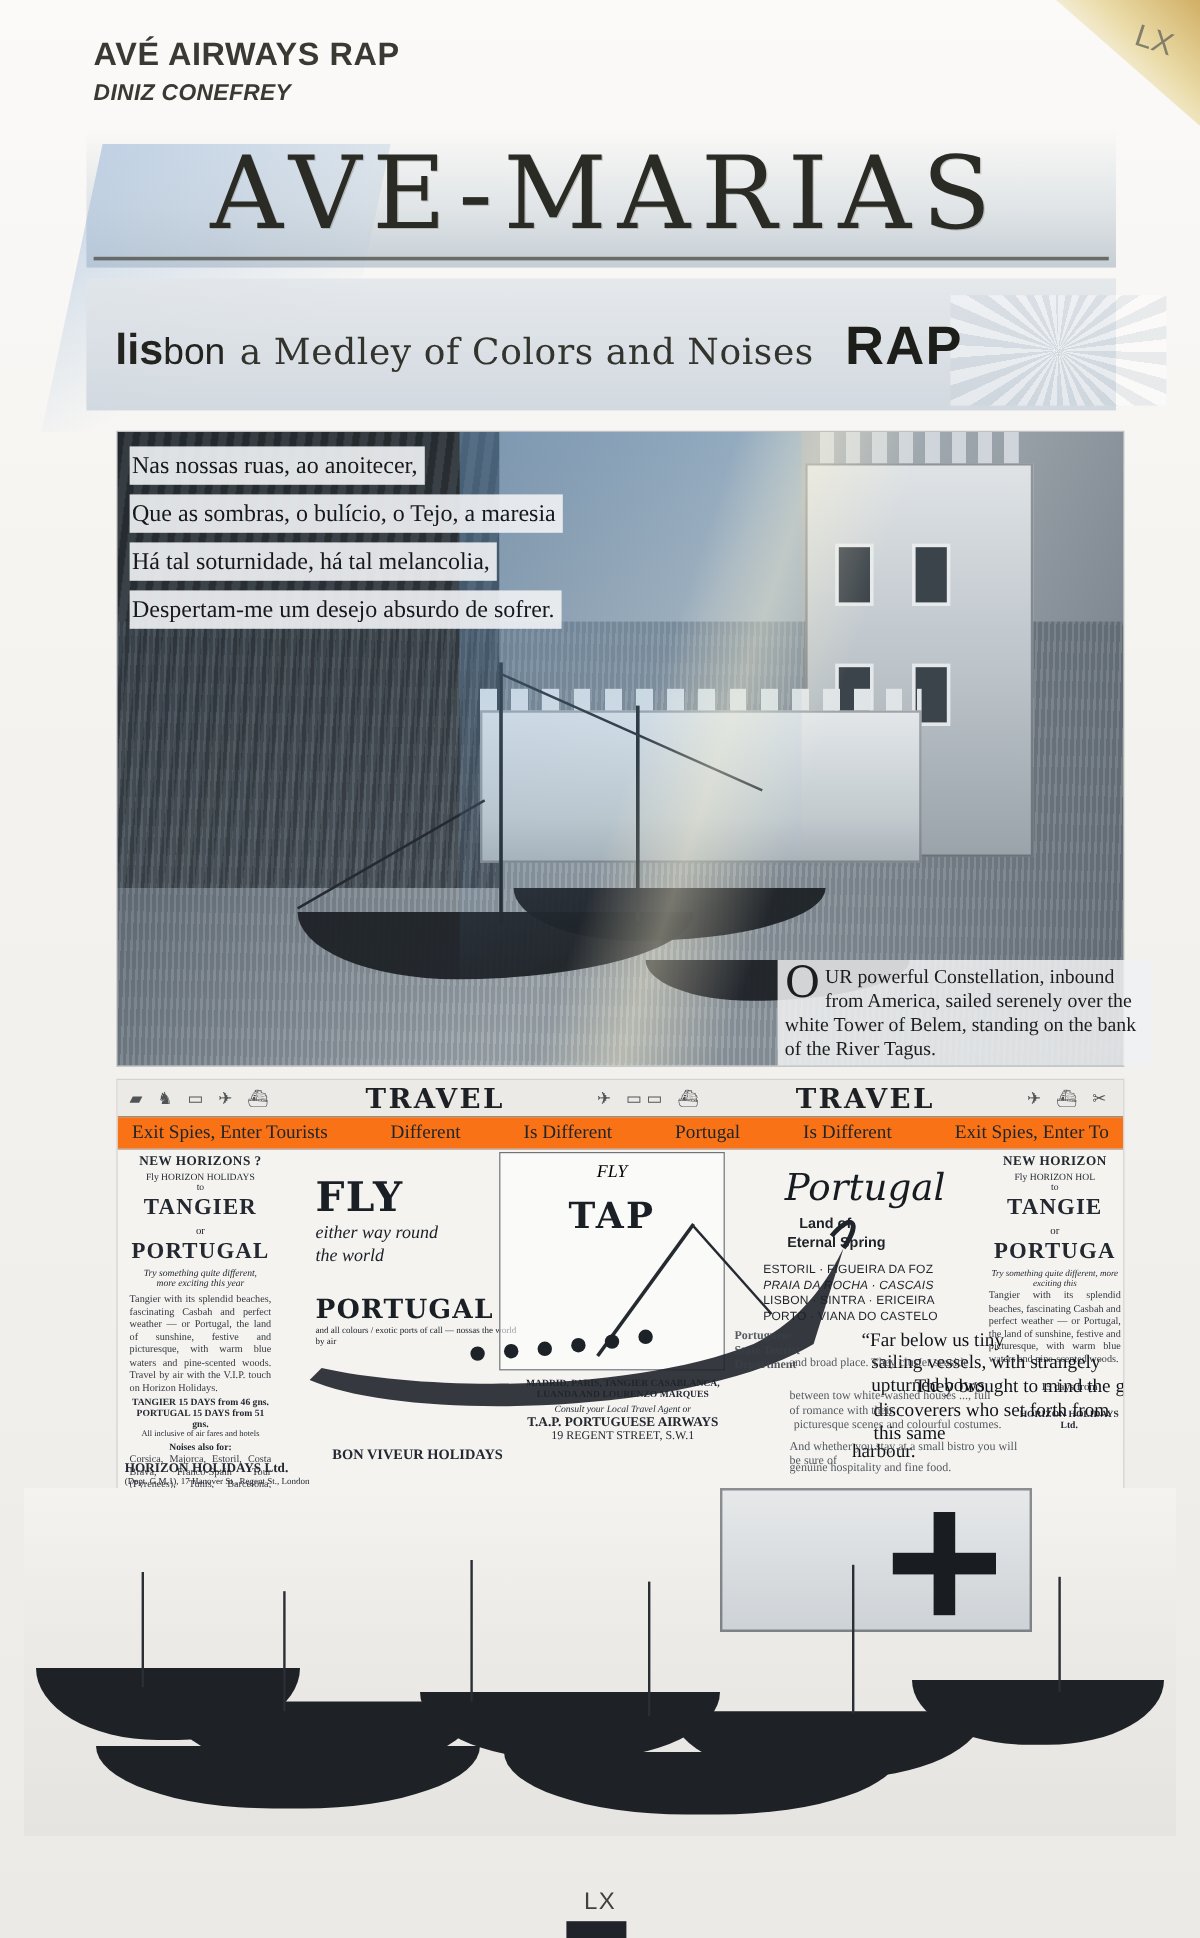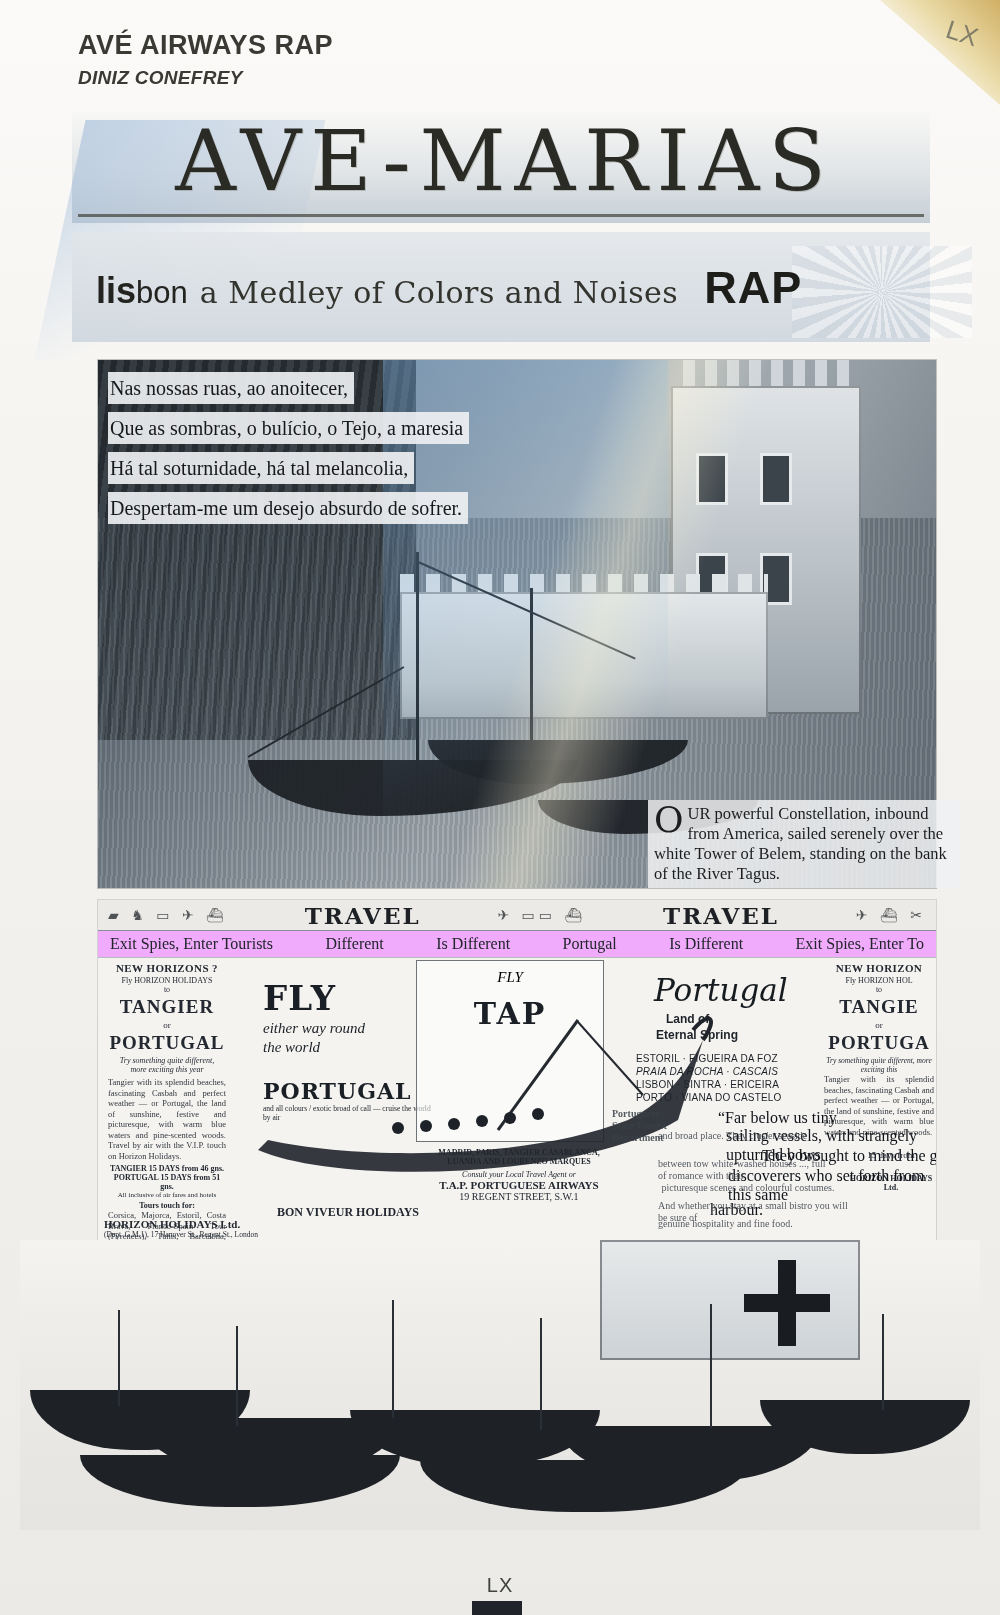--- a/index.html
+++ b/index.html
@@ -352,21 +352,21 @@
     left: 0; right: 0; top: 31px;
     height: 26px;
     display: flex;
     align-items: center;
     justify-content: space-between;
     padding: 0 12px;
     font-family: "Liberation Serif", serif;
     font-size: 16px;
     color: #20252a;
     border-bottom: 1px solid #b9bcbf;
-    background: #f0abfc;
+    background: #f97316;
   }
 
   .col {
     position: absolute;
     font-family: "Liberation Serif", serif;
     color: #232831;
   }
   .col h4 {
     margin: 0 0 2px 0;
     font-size: 11px;
@@ -626,35 +626,35 @@
       <div class="ctr" style="font-size:8px;">to</div>
       <div class="big">TANGIER</div>
       <div class="ctr" style="font-size:9px;">or</div>
       <div class="big">PORTUGAL</div>
       <div class="ctr" style="font-size:8px; font-style:italic;">Try something quite different,</div>
       <div class="ctr" style="font-size:8px; font-style:italic; margin-bottom:3px;">more exciting this year</div>
       <div class="sm">Tangier with its splendid beaches, fascinating Casbah and perfect weather — or Portugal, the land of sunshine, festive and picturesque, with warm blue waters and pine-scented woods. Travel by air with the V.I.P. touch on Horizon Holidays.</div>
       <div class="ctr" style="font-size:8px; font-weight:bold; margin-top:3px;">TANGIER 15 DAYS from 46 gns.</div>
       <div class="ctr" style="font-size:8px; font-weight:bold;">PORTUGAL 15 DAYS from 51 gns.</div>
       <div class="ctr" style="font-size:7px;">All inclusive of air fares and hotels</div>
-      <div class="ctr" style="font-size:8px; font-weight:bold; margin-top:2px;">Tours touch for:</div>
+      <div class="ctr" style="font-size:8px; font-weight:bold; margin-top:2px;">Noises also for:</div>
       <div class="sm">Corsica, Majorca, Estoril, Costa Brava, Franco-Spain Tour (Pyrenees), Tunis, Barcelona, Menorca, Sardinia, France-Costa Blanca Tour (Bordeaux), Benidorm, Costa del Sol, etc.</div>
       <div class="ctr" style="font-size:8px; margin-top:2px;">15 days from 46 gns.</div>
     </div>
     <div class="col" style="left:6px; top:318px; width:160px;">
       <div style="font-size:11px; font-weight:bold;">HORIZON HOLIDAYS Ltd.</div>
       <div style="font-size:7.5px;">(Dept. G.M.1), 17 Hanover St., Regent St., London W.1</div>
     </div>
 
     <div class="fly" style="left:165px; top:78px;">
       <div class="fly-word">FLY</div>
       <div class="fly-sub">either way round</div>
       <div class="fly-sub">the world</div>
       <div style="font-size:22px; font-weight:bold; letter-spacing:1px; margin-top:22px;">PORTUGAL</div>
-      <div style="font-family:'Liberation Serif',serif; font-size:7.5px; width:170px;">and all colours / exotic broad of call — cruise the world by air</div>
+      <div style="font-family:'Liberation Serif',serif; font-size:7.5px; width:170px;">and all colours / exotic ports of call — nossas the world by air</div>
     </div>
 
     <div class="tapbox" style="left:318px; top:60px; width:186px; height:180px;">
       <div style="text-align:center; font-family:'Liberation Serif',serif; font-size:15px; font-style:italic; margin-top:8px;">FLY</div>
       <div class="tap-logo" style="margin-top:10px;">TAP</div>
     </div>
     <div class="col" style="left:326px; top:248px; width:190px;">
       <div class="ctr" style="font-size:8px; font-weight:bold;">MADRID, PARIS, TANGIER CASABLANCA, LUANDA AND LOURENZO MARQUES</div>
       <div class="ctr" style="font-size:8px; font-style:italic; margin-top:4px;">Consult your Local Travel Agent or</div>
       <div class="ctr" style="font-size:11px; font-weight:bold;">T.A.P. PORTUGUESE AIRWAYS</div>

